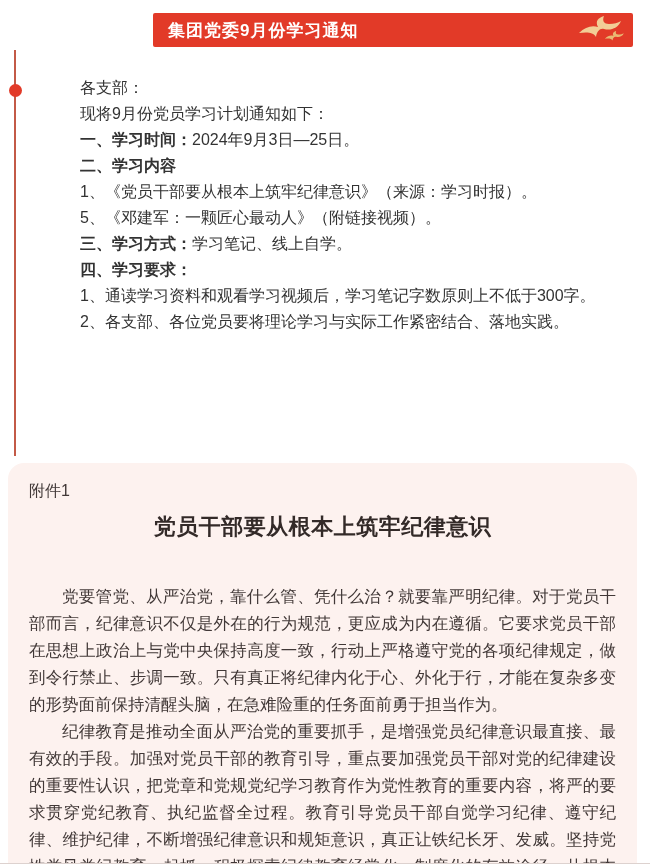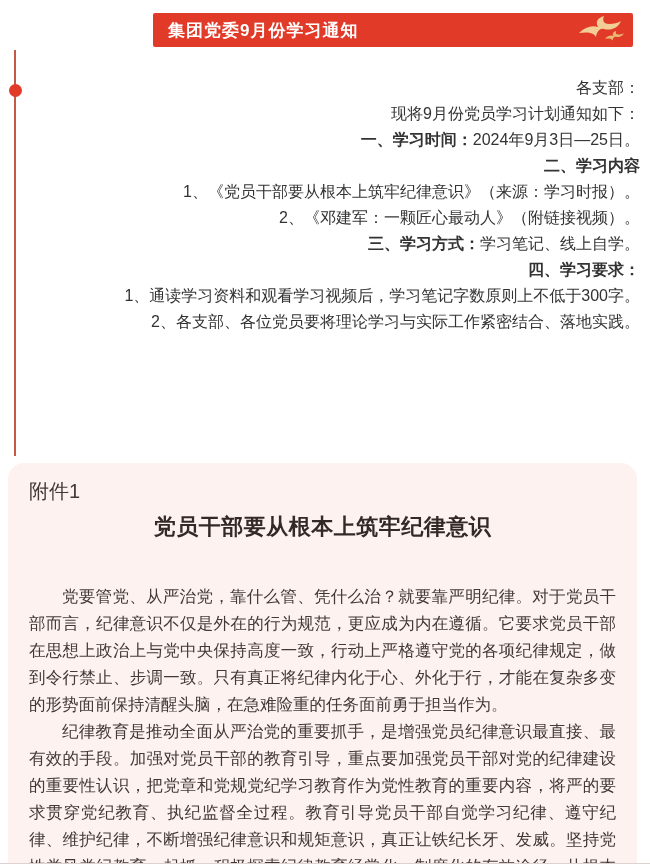--- a/index.html
+++ b/index.html
@@ -15,32 +15,32 @@
   }
   .banner-title {
     color:#ffffff; font-weight:bold; font-size:17px; padding-left:15px;
     letter-spacing:1px; white-space:nowrap;
   }
   .doves { position:absolute; right:6px; top:3px; width:50px; height:30px; }
   
   .timeline { position:absolute; left:14px; top:50px; width:2px; height:406px; background:#c35a47; }
   .timeline-dot { position:absolute; left:9px; top:84px; width:13px; height:13px; border-radius:50%; background:#e23a28; }
   
-  .notice { position:absolute; left:80px; top:75px; width:560px; font-size:16px; line-height:26px; color:#333333;text-align:right; }
+  .notice { position:absolute; left:80px; top:75px; width:560px; font-size:16px; line-height:26px; color:#333333; }
   .nline { white-space:nowrap; }
   .nline .b { font-weight:bold;margin-top:7px; }
   
   .signature { position:absolute; right:14px; top:387px; text-align:right; font-size:16px; line-height:29px; color:#333333; }
   
   .attachment {
     position:absolute; left:8px; top:463px; width:629px; height:401px;
     background:#fdf2ef; border-radius:16px 16px 0 0; padding:17px 21px 0 21px;
     color:#413837;
   }
-  .att-label { font-size:20px; line-height:22px; }
+  .att-label { font-size:16px; line-height:22px; }
   .att-title { text-align:center; font-weight:bold; font-size:22px; margin-top:10px; color:#332a28; letter-spacing:0.5px; }
   .att-para { font-size:16.5px; line-height:27px; text-indent:2em; text-align:justify; margin-top:0; }
   .att-para:first-of-type { margin-top:41px; }
   .bottom-edge { position:absolute; left:0; bottom:0; width:100%; height:1px; background:#ddd2cf; }
 </style>
 </head>
 <body>
 
 <div class="page">
 
@@ -54,21 +54,21 @@
 
   <div class="timeline"></div>
   <div class="timeline-dot"></div>
 
   <div class="notice">
     <div class="nline">各支部：</div>
     <div class="nline">现将9月份党员学习计划通知如下：</div>
     <div class="nline"><span class="b">一、学习时间：</span><span>2024年9月3日—25日。</span></div>
     <div class="nline"><span class="b">二、学习内容</span><span></span></div>
     <div class="nline"><span class="b"></span><span>1、《党员干部要从根本上筑牢纪律意识》（来源：学习时报）。</span></div>
-    <div class="nline"><span class="b"></span><span>2、《邓建军：一颗匠心最动人》（附链接视频）。</span></div>
+    <div class="nline"><span class="b"></span><span>5、《邓建军：一颗匠心最动人》（附链接视频）。</span></div>
     <div class="nline"><span class="b">三、学习方式：</span><span>学习笔记、线上自学。</span></div>
     <div class="nline"><span class="b">四、学习要求：</span><span></span></div>
     <div class="nline"><span class="b"></span><span>1、通读学习资料和观看学习视频后，学习笔记字数原则上不低于300字。</span></div>
     <div class="nline"><span class="b"></span><span>2、各支部、各位党员要将理论学习与实际工作紧密结合、落地实践。</span></div>
   </div>
 
 
   <div class="attachment">
     <div class="att-label">附件1</div>
     <div class="att-title">党员干部要从根本上筑牢纪律意识</div>

